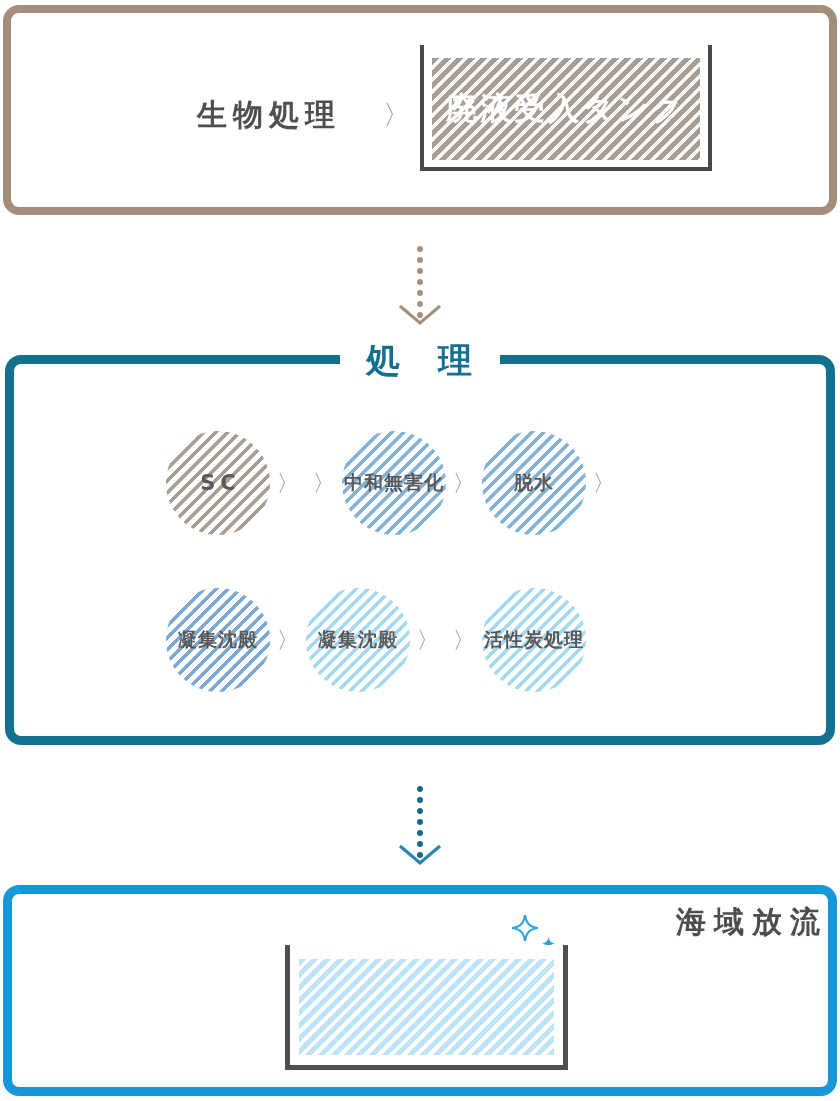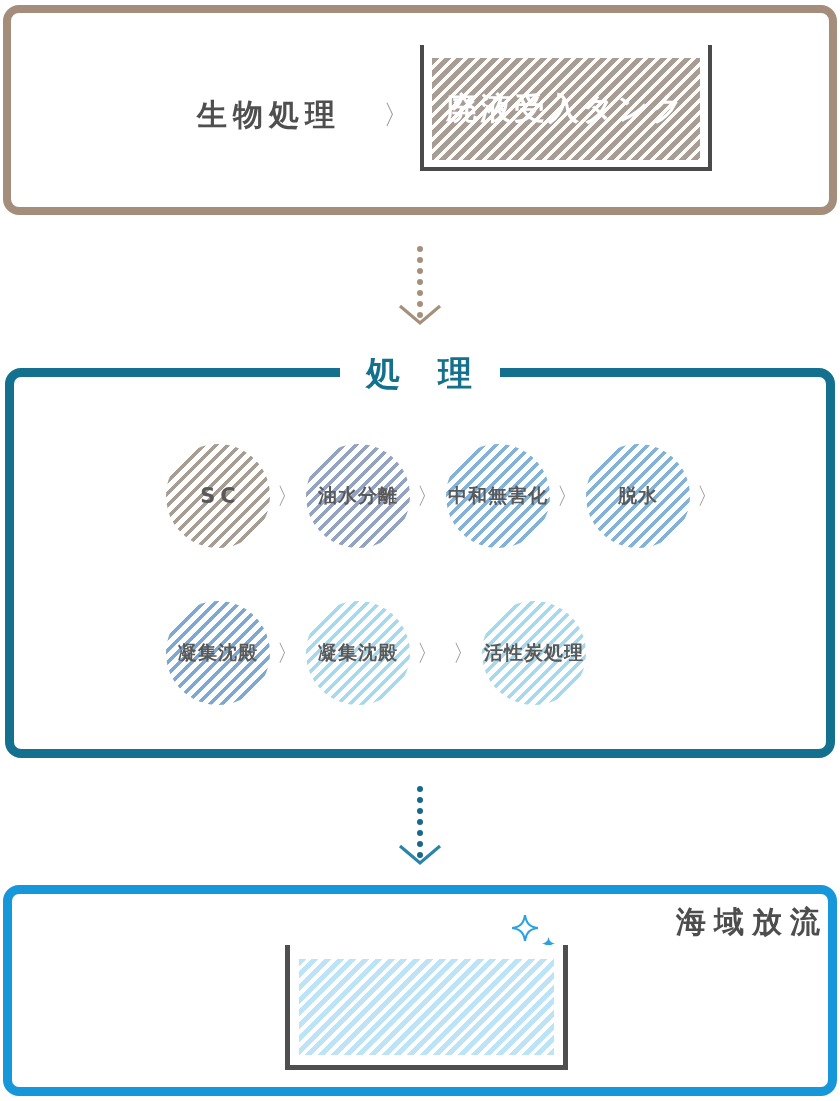--- a/index.html
+++ b/index.html
@@ -5,21 +5,21 @@
   * { margin:0; padding:0; box-sizing:border-box; }
   html,body { background:#fff; }
   body {
     width:840px; height:1101px; position:relative; overflow:hidden;
     font-family:"DejaVu Sans","Liberation Sans",sans-serif;
   }
 
   
   .section-box { position:absolute; background:#fff; border-radius:16px; }
   .intake-box  { left:3px;  top:5px;   width:834px; height:210px; border:8px solid var(--intake-border); }
-  .process-box { left:5px;  top:368px; width:830px; height:390px; border:9px solid var(--process-border); }
+  .process-box { left:5px;  top:355px; width:830px; height:390px; border:9px solid var(--process-border); }
   .sea-box     { left:3px;  top:885px; width:834px; height:211px; border:9px solid var(--sea-border); }
 
   
   .intake-label {
     position:absolute; left:186px; top:82px;
     font-size:30px; font-weight:bold; letter-spacing:6px; color:var(--label-dark);
     white-space:nowrap;
   }
   .intake-chevron {
     position:absolute; left:372px; top:84px;
@@ -130,21 +130,20 @@
     <polyline points="2,3 22,20 42,3"></polyline>
   </svg>
 </div>
 
 <div class="section-box process-box">
   <div class="process-title">処　理</div>
 
   <div class="circle-row row-1">
     <div class="step-circle sc c1">SC</div>
     <div class="step-chevron">〉</div>
-    <div class="step-circle c2">油水分離</div>
     <div class="step-chevron">〉</div>
     <div class="step-circle c3">中和無害化</div>
     <div class="step-chevron">〉</div>
     <div class="step-circle c4">脱水</div>
     <div class="step-chevron">〉</div>
   </div>
 
   <div class="circle-row row-2">
     <div class="step-circle c5">凝集沈殿</div>
     <div class="step-chevron">〉</div>

